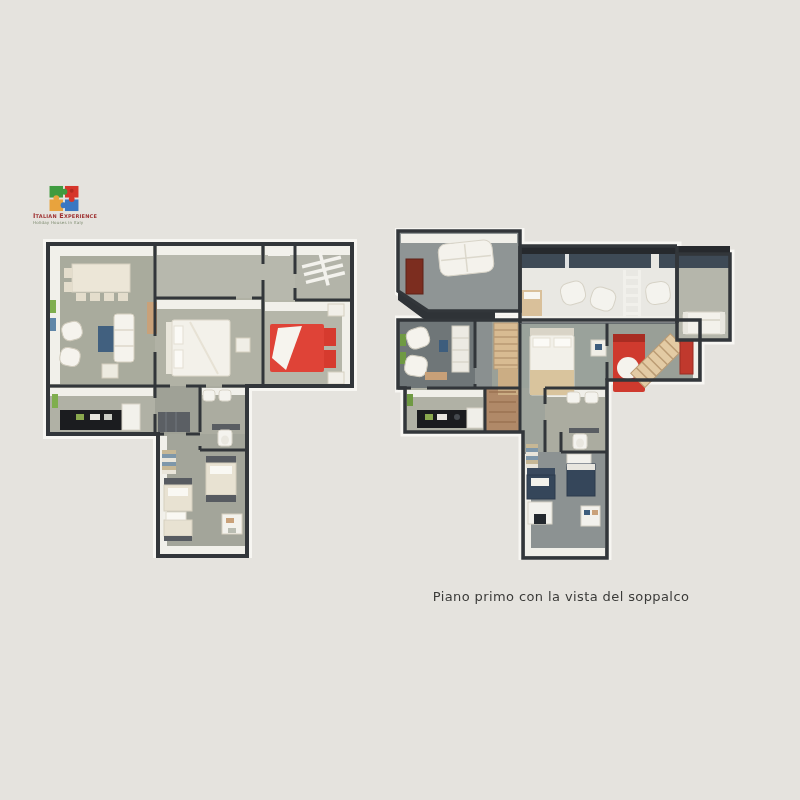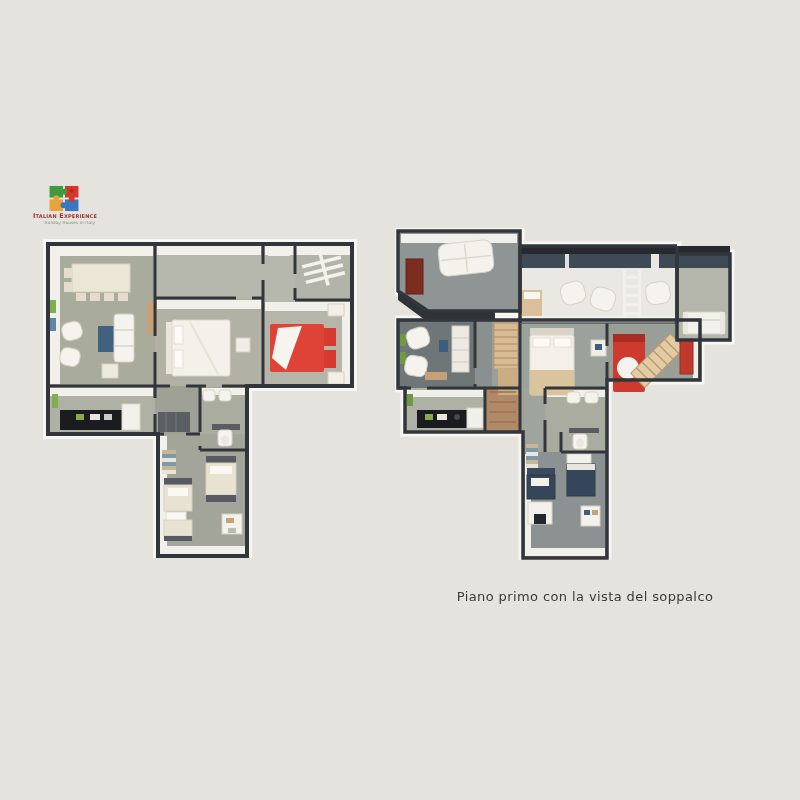--- a/index.html
+++ b/index.html
@@ -1,34 +1,34 @@
 <!DOCTYPE html>
 <html><head>
 <meta charset="utf-8">
 <style>
   html,body{margin:0;padding:0;}
   body{width:800px;height:800px;font-family:"DejaVu Sans","Liberation Sans",sans-serif;}
   .canvas{position:relative;width:800px;height:800px;background:#e5e3de;overflow:hidden;}
 
   
-  .logo{position:absolute;left:33px;top:185px;width:62px;text-align:right;}
+  .logo{position:absolute;left:33px;top:185px;width:62px;text-align:left;}
   .logo svg{display:block;margin:0 auto;}
   .brand{font-size:6.5px;font-weight:bold;color:#a03535;letter-spacing:.2px;font-variant:small-caps;line-height:7px;margin-top:1px;white-space:nowrap;}
   .tagline{font-size:4px;color:#7c8a6e;letter-spacing:.2px;line-height:5px;white-space:nowrap;}
 
   
   .plan{position:absolute;margin:0;padding:0;}
   .plan-left{left:40px;top:238px;width:320px;height:320px;}
   .plan-right{left:395px;top:228px;width:340px;height:332px;}
   .plan svg{display:block;width:100%;height:100%;}
 
   
   .caption{position:absolute;top:589px;font-size:13px;color:#3b3b39;letter-spacing:.4px;text-align:center;}
   .caption-left{left:36px;width:328px;}
-  .caption-right{left:420px;width:330px;}
+  .caption-right{left:396px;width:330px;}
 </style>
 </head>
 <body>
 
 <div class="canvas">
 
   <div class="logo">
     <svg width="36" height="27" viewBox="0 0 36 28">
       <rect x="3" y="1" width="14" height="12" fill="#3f9b3f"></rect>
       <rect x="19" y="1" width="14" height="12" fill="#d6362b"></rect>

